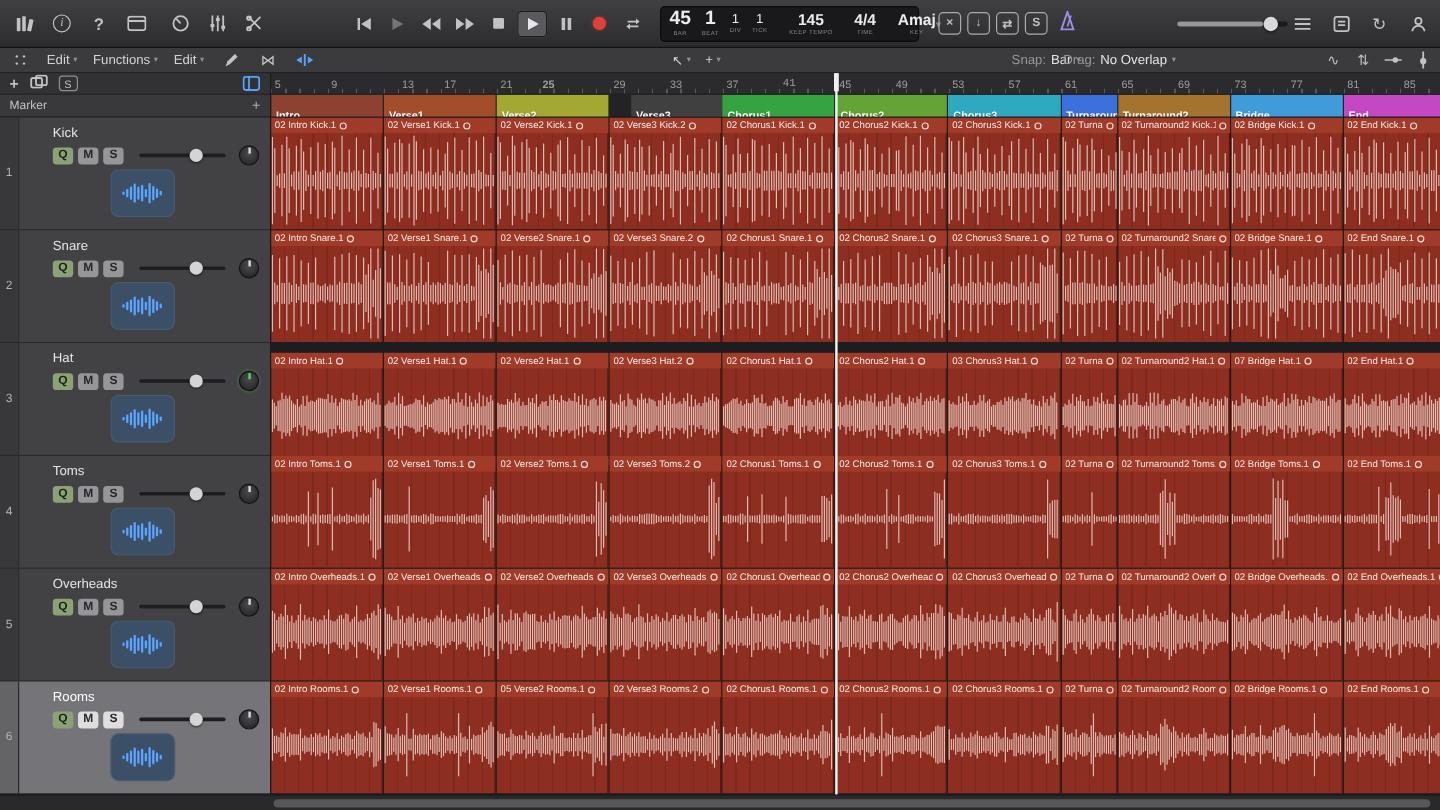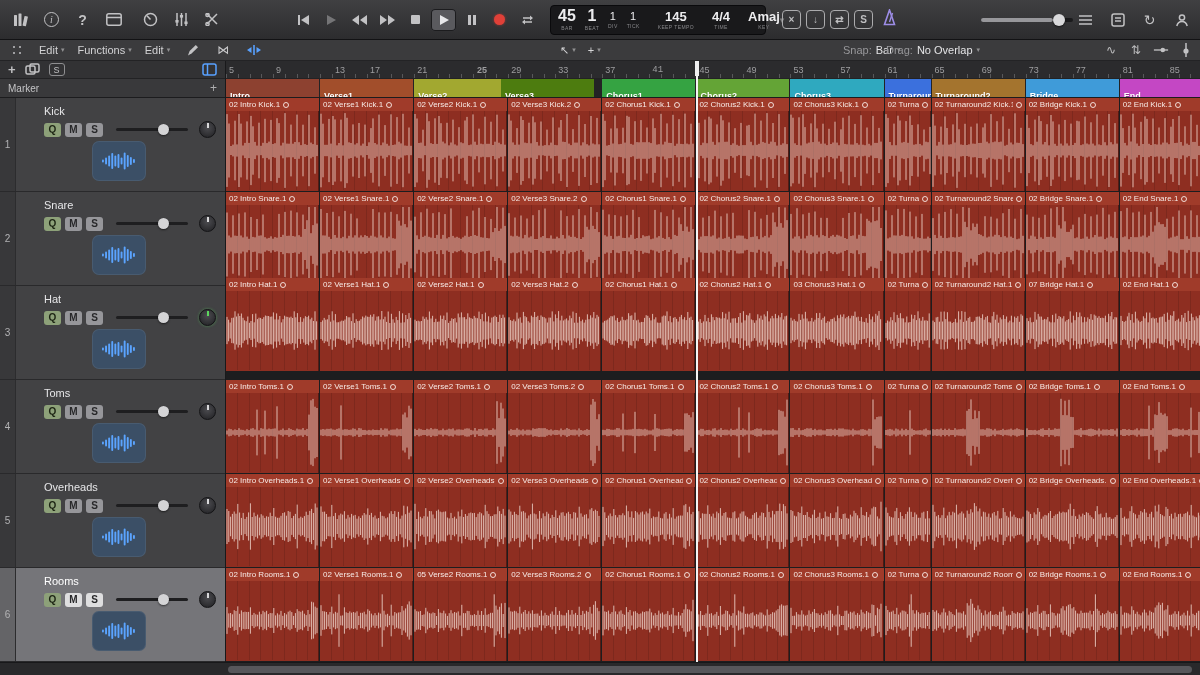--- a/index.html
+++ b/index.html
@@ -374,21 +374,21 @@
           <line x1="5.5" y1="1" x2="5.5" y2="12" stroke="#58a1ff" stroke-width="1.5"></line>
         </svg>
     </span>
   </div>
   <div class="ruler" id="ruler">
       <span class="ruler-num" style="left: 3px;">5</span>
       <span class="ruler-num" style="left: 50.04px;">9</span>
       <span class="ruler-num" style="left: 97.08px; margin-left: 12px;">13</span>
       <span class="ruler-num" style="left: 144.12px;">17</span>
       <span class="ruler-num" style="left: 191.16px;">21</span>
-      <span class="ruler-num" style="left: 251px; font-weight: bold;">25</span>
+      <span class="ruler-num" style="left: 226px; font-weight: bold;">25</span>
       <span class="ruler-num" style="left: 285.24px;">29</span>
       <span class="ruler-num" style="left: 332.28px;">33</span>
       <span class="ruler-num" style="left: 379.32px;">37</span>
       <span class="ruler-num" style="left: 426.36px; font-family: Liberation Mono, monospace;">41</span>
       <span class="ruler-num" style="left: 473.4px;">45</span>
       <span class="ruler-num" style="left: 520.44px;">49</span>
       <span class="ruler-num" style="left: 567.48px;">53</span>
       <span class="ruler-num" style="left: 614.52px;">57</span>
       <span class="ruler-num" style="left: 661.56px;">61</span>
       <span class="ruler-num" style="left: 708.6px;">65</span>
@@ -400,21 +400,21 @@
     </div>
 
   <div class="marker-left">
     <span>Marker</span>
     <span class="plus">+</span>
   </div>
   <div class="marker-strip" id="marker-strip">
       <div class="marker" style="left: 0px; width: 93.08px; background: rgb(141, 65, 48);">Intro</div>
       <div class="marker" style="left: 94.08px; width: 93.08px; background: rgb(162, 78, 43);">Verse1</div>
       <div class="marker" style="left: 188.16px; width: 93.08px; background: rgb(162, 168, 48);">Verse2</div>
-      <div class="marker" style="left: 275px; width: 93.08px; background: #4d7c0f;">Verse3</div>
+      <div class="marker" style="left: 300px; width: 93.08px; background: #404040;">Verse3</div>
       <div class="marker" style="left: 376.32px; width: 93.08px; background: rgb(53, 163, 66);">Chorus1</div>
       <div class="marker" style="left: 470.4px; width: 93.08px; background: rgb(100, 164, 54);">Chorus2</div>
       <div class="marker" style="left: 564.48px; width: 93.08px; background: rgb(47, 169, 191);">Chorus3</div>
       <div class="marker" style="left: 658.56px; width: 46.04px; background: rgb(59, 112, 221);">Turnaround</div>
       <div class="marker" style="left: 705.6px; width: 93.08px; background: rgb(164, 116, 46);">Turnaround2</div>
       <div class="marker" style="left: 799.68px; width: 93.08px; background: rgb(63, 155, 217);">Bridge</div>
       <div class="marker" style="left: 893.76px; width: 93.08px; background: rgb(196, 71, 196);">End</div>
     </div>
 
   <div class="tracks-left" id="track-headers">
@@ -840,21 +840,21 @@
               <span class="rtext">02 End Snare.1</span>
               <span class="rflex"></span>
             </div>
             <div class="rbody">
               <svg width="93" height="79">
                 <path d="M1.0 6.1V72.9M3.0 32.2V46.8M5.0 31.4V47.6M7.0 2.9V76.1M9.0 34.2V44.8M11.0 32.0V47.0M13.0 7.5V71.5M15.0 32.2V46.8M17.0 32.2V46.8M19.0 6.6V72.4M21.0 31.6V47.4M23.0 30.5V48.5M25.0 9.7V69.3M27.0 32.3V46.7M29.0 30.8V48.2M31.0 6.9V72.1M33.0 26.7V52.3M35.0 20.5V58.5M37.0 2.0V77.0M39.0 17.2V61.8M41.0 19.2V59.8M43.0 19.1V59.9M45.0 21.9V57.1M47.0 13.7V65.3M49.0 33.5V45.5M51.0 32.5V46.5M53.0 11.7V67.3M55.0 31.6V47.4M57.0 30.8V48.2M59.0 5.5V73.5M61.0 34.2V44.8M63.0 34.2V44.8M65.0 10.4V68.6M67.0 31.2V47.8M69.0 33.8V45.2M71.0 5.4V73.6M73.0 32.1V46.9M75.0 32.2V46.8M77.0 10.2V68.8M79.0 31.8V47.2M81.0 34.1V44.9M83.0 8.4V70.6M85.0 33.5V45.5M87.0 32.5V46.5M89.0 13.7V65.3M91.0 30.1V48.9" stroke="#f2d9d0" stroke-opacity="0.82" stroke-width="1" fill="none"></path>
               </svg>
             </div>
           </div>
         </div>
-        <div class="region-row" style="top: 180px;">
+        <div class="region-row" style="top: 196px;">
           <div class="region" style="left: 0px; width: 93.08px;">
             <div class="rhead">
               <span class="rtext">02 Intro Hat.1</span>
               <span class="rflex"></span>
             </div>
             <div class="rbody">
               <svg width="93" height="79">
                 <path d="M1.0 25.9V53.1M2.6 28.7V50.3M4.2 31.5V47.5M5.8 26.9V52.1M7.4 26.6V52.4M9.0 20.3V58.7M10.6 25.5V53.5M12.2 22.5V56.5M13.8 25.0V54.0M15.4 22.5V56.5M17.0 26.8V52.2M18.6 29.3V49.7M20.2 30.2V48.8M21.8 25.5V53.5M23.4 31.8V47.2M25.0 30.0V49.0M26.6 23.1V55.9M28.2 31.3V47.7M29.8 22.6V56.4M31.4 28.1V50.9M33.0 26.7V52.3M34.6 26.9V52.1M36.2 28.0V51.0M37.8 26.2V52.8M39.4 24.5V54.5M41.0 24.9V54.1M42.6 25.0V54.0M44.2 25.8V53.2M45.8 25.5V53.5M47.4 21.4V57.6M49.0 28.4V50.6M50.6 22.4V56.6M52.2 28.5V50.5M53.8 25.0V54.0M55.4 31.4V47.6M57.0 28.2V50.8M58.6 24.7V54.3M60.2 25.7V53.3M61.8 25.9V53.1M63.4 26.6V52.4M65.0 25.7V53.3M66.6 27.0V52.0M68.2 20.3V58.7M69.8 26.3V52.7M71.4 22.1V56.9M73.0 31.1V47.9M74.6 26.1V52.9M76.2 30.8V48.2M77.8 27.4V51.6M79.4 25.2V53.8M81.0 26.0V53.0M82.6 24.7V54.3M84.2 28.3V50.7M85.8 26.7V52.3M87.4 30.0V49.0M89.0 20.3V58.7M90.6 30.3V48.7" stroke="#f2d9d0" stroke-opacity="0.82" stroke-width="1" fill="none"></path>
               </svg>
             </div>

